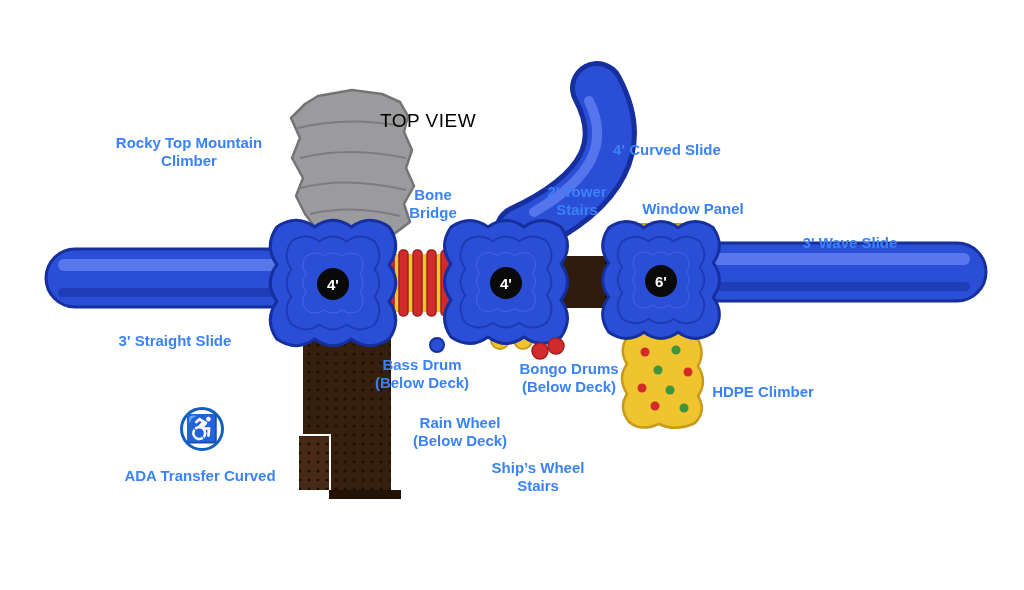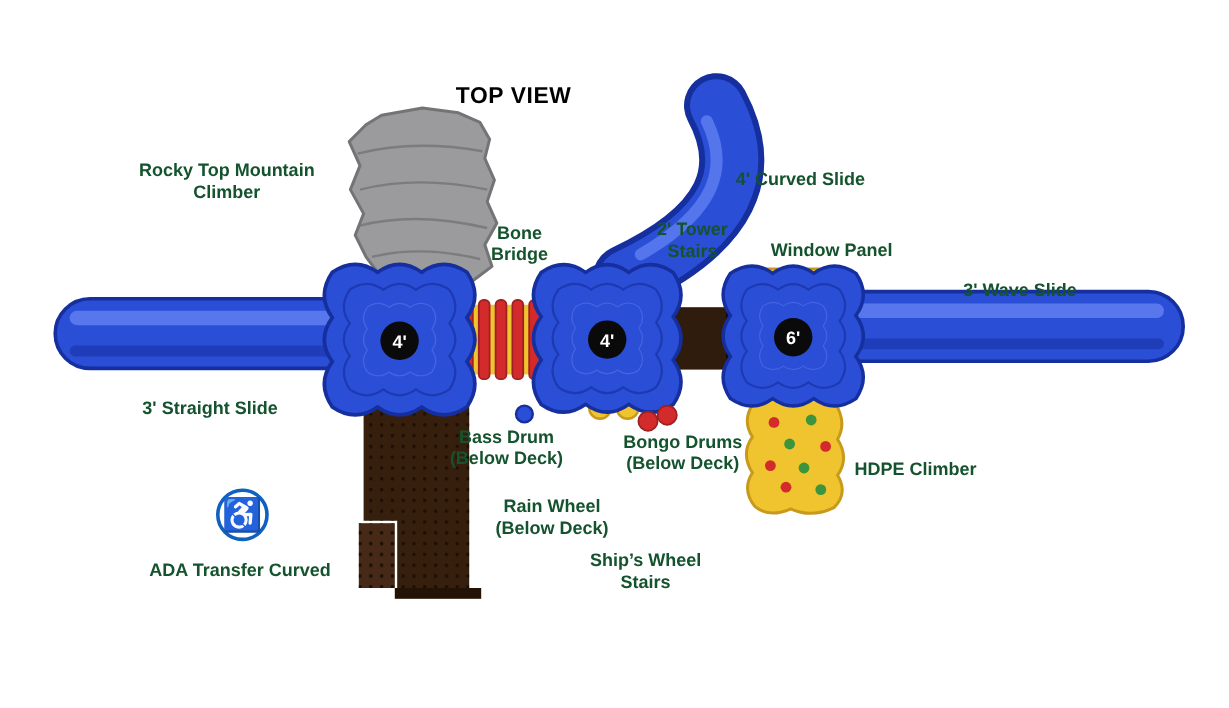--- a/index.html
+++ b/index.html
@@ -4,25 +4,25 @@
 <style>
   html,body{margin:0;padding:0;background:#fff;}
   .stage{
     position:relative;width:1024px;height:590px;background:#ffffff;
     overflow:hidden;font-family:"Liberation Sans",sans-serif;
   }
   .stage svg{position:absolute;left:0;top:0;}
   .lbl{
     position:absolute;transform:translateX(-50%);
     text-align:center;font-weight:bold;font-size:15px;line-height:1.22;
-    color:#14532d;white-space:pre-line;
+    color:#3b82f6;white-space:pre-line;
   }
   .title{
     position:absolute;transform:translateX(-50%);
-    font-weight:bold;font-size:19px;letter-spacing:.5px;color:#000;
+    font-weight:normal;font-size:19px;letter-spacing:.5px;color:#000;margin-top:40px;
   }
   .ada-icon{
     position:absolute;width:38px;height:38px;border-radius:50%;
     border:3px solid var(--ada-blue,#1060c0);background:#fff;
     color:var(--ada-blue,#1060c0);display:flex;align-items:center;justify-content:center;
     font-size:27px;line-height:1;
   }
   
   .f-slide{fill:var(--slide-blue,#2b4ed6);}
   .s-slide{stroke:var(--slide-outline,#162f9e);}

